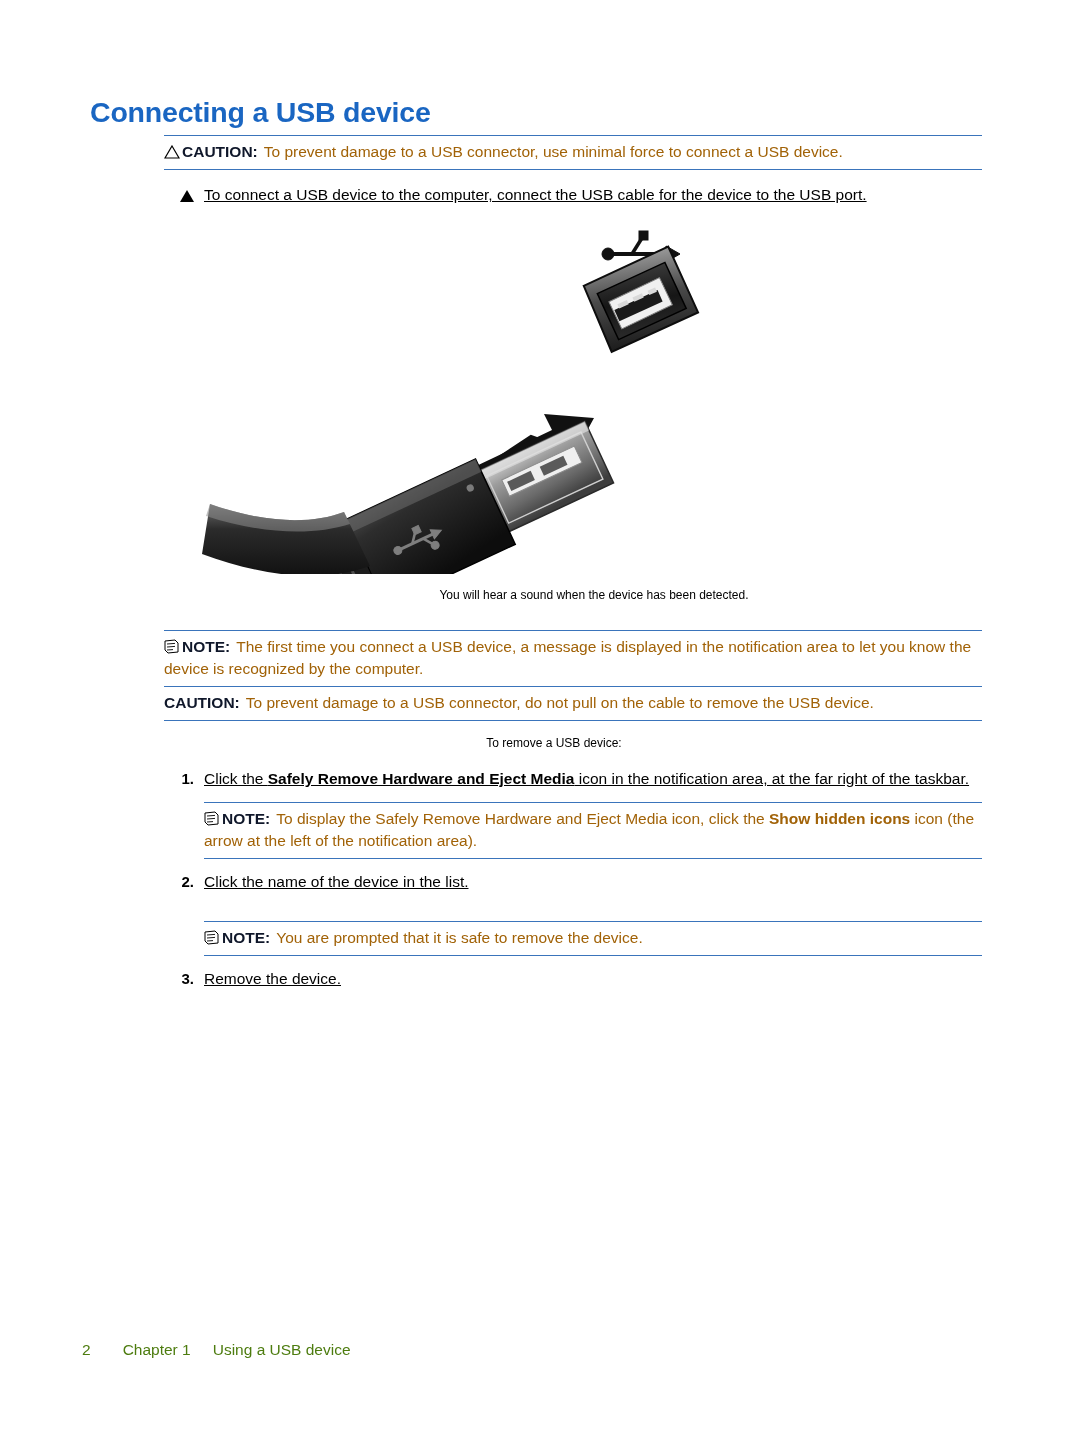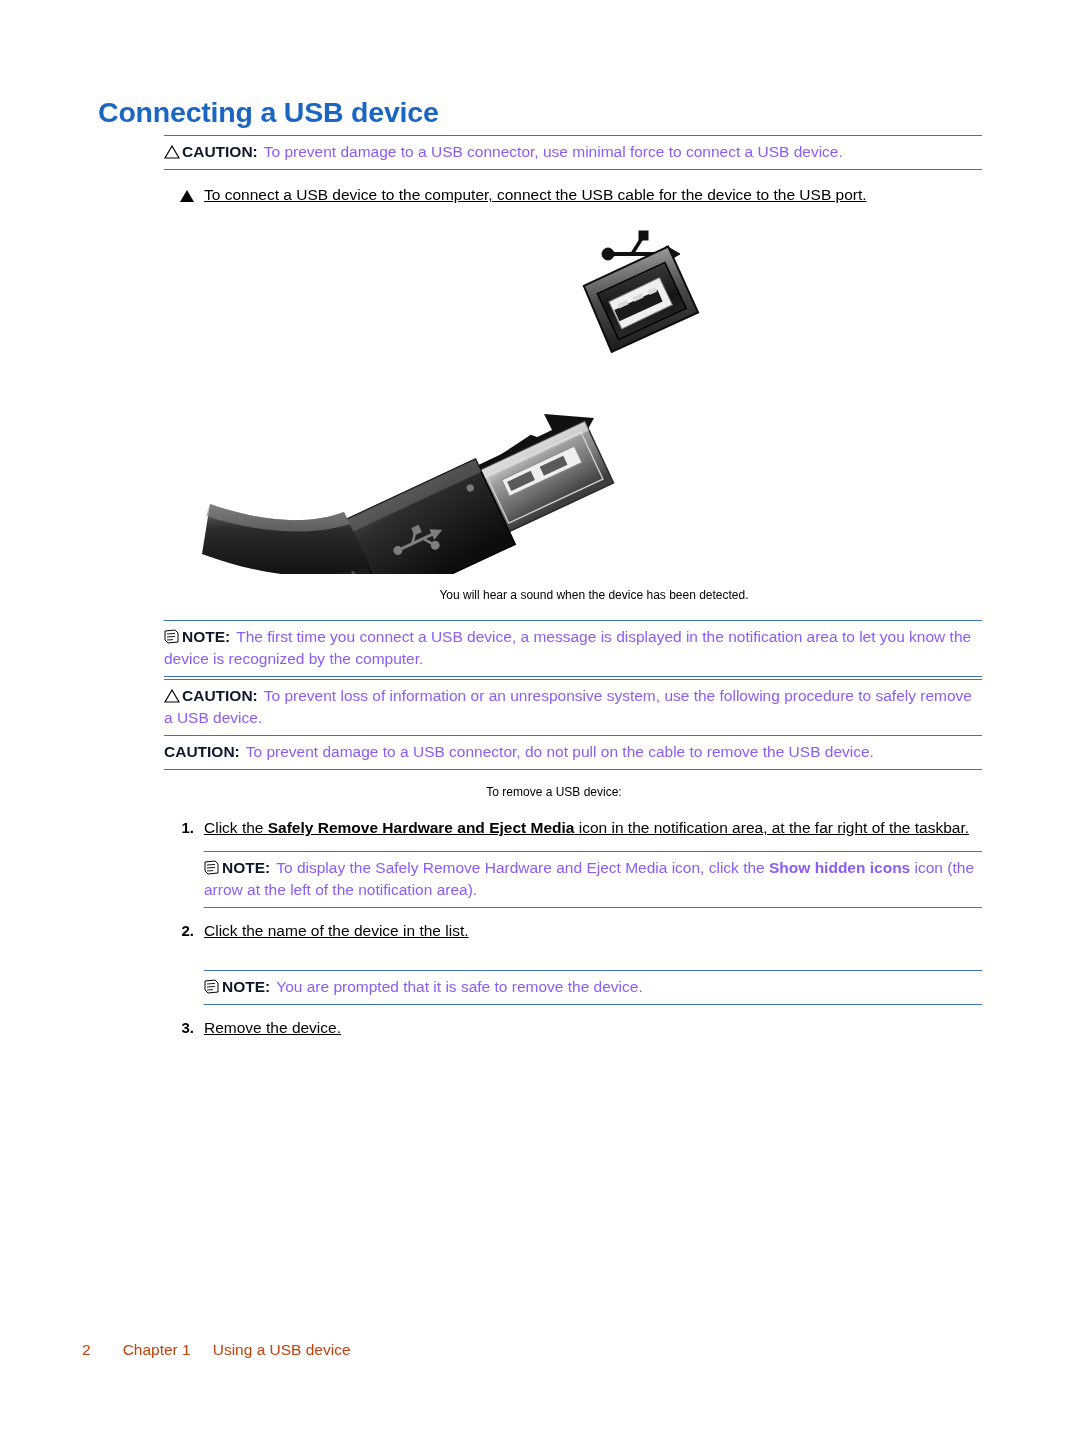--- a/index.html
+++ b/index.html
@@ -24,21 +24,21 @@
   .content {
     position: absolute;
     left: 82px;
     top: 96px;
     width: 900px;
   }
   h1.section-title {
     font-size: 28.5px;
     font-weight: bold;
     color: #1a66c2;
-    margin: 0 0 6px 16px;
+    margin: 0 0 6px 8px;
     letter-spacing: -0.2px;
   }
   h1.section-title.second {
     margin-top: 38px;
   }
 
   
   .admon {
     border-top: 1px solid #3a74bb;
     border-bottom: 1px solid #3a74bb;
@@ -51,21 +51,21 @@
   .admon.indent {
     margin-left: 82px;
     width: 818px;
   }
   .admon .label {
     color: #0f172a;
     font-weight: bold;
     margin-right: 6px;
   }
   .admon .body {
-    color: #8b5cf6;
+    color: #a16207;
   }
   .caution-icon {
     display: inline-block;
     position: relative;
     width: 16px;
     height: 14px;
     top: 2px;
     margin-right: 2px;
   }
   .caution-icon svg { display:block; }
@@ -126,21 +126,21 @@
     margin: 18px 0 10px 0;
     height: 350px;
     position: relative;
   }
 
   .footer {
     position: absolute;
     left: 82px;
     bottom: 78px;
     font-size: 15.5px;
-    color: #c2410c;
+    color: #4d7c0f;
   }
   .footer .pgnum { margin-right: 32px; }
   .footer .chap { margin-right: 22px; }
 
   b { font-weight: bold; text-align: right; }
 </style>
 </head>
 <body>
 
 <div class="page">
@@ -256,39 +256,32 @@
 
         <g>
           <path d="M128,280 C185,300 230,300 262,288 L288,342 C240,360 180,352 120,330 Z" fill="url(#cableGrad)"></path>
           <path d="M128,280 C185,300 230,300 262,288 L268,300 C230,312 180,310 124,292 Z" fill="#8d8d8d" opacity="0.55"></path>
         </g>
       </svg>
     </div>
 
     <div class="plain" style="margin-left:122px;">You will hear a sound when the device has been detected.</div>
 
-    <div class="admon" style="margin-left:82px;width:818px;margin-top:14px;">
+    <div class="admon" style="margin-left:82px;width:818px;margin-top:24px;">
       <span class="note-icon">
         <svg width="15" height="15" viewBox="0 0 15 15">
           <path d="M1,2 L11,1 L14,4 L14,13 L4,14 L1,11 Z" fill="#ffffff" stroke="#000" stroke-width="1"></path>
           <line x1="3" y1="5" x2="11" y2="4.4" stroke="#000" stroke-width="0.9"></line>
           <line x1="3" y1="8" x2="11" y2="7.4" stroke="#000" stroke-width="0.9"></line>
           <line x1="3" y1="11" x2="9" y2="10.6" stroke="#000" stroke-width="0.9"></line>
         </svg>
       </span><span class="label">NOTE:</span><span class="body">The first time you connect a USB device, a message is displayed in the notification area to let you know the device is recognized by the computer.</span>
     </div>
 
 
-    <div class="admon" style="margin-left:82px;width:818px;margin-top:2px;">
-      <span class="caution-icon">
-        <svg width="16" height="14" viewBox="0 0 16 14">
-          <polygon points="8,1 15,13 1,13" fill="none" stroke="#000" stroke-width="1.2"></polygon>
-        </svg>
-      </span><span class="label">CAUTION:</span><span class="body">To prevent loss of information or an unresponsive system, use the following procedure to safely remove a USB device.</span>
-    </div>
 
     <div class="admon" style="margin-left:82px;width:818px;margin-top:0;border-top:none;">
       <span class="label">CAUTION:</span><span class="body">To prevent damage to a USB connector, do not pull on the cable to remove the USB device.</span>
     </div>
 
     <div class="plain" style="margin-left:82px;margin-top:11px;">To remove a USB device:</div>
 
     <div class="step" style="margin-top:14px;">
       <span class="marker">1.</span>
       <span><span>Click the </span><b>Safely Remove Hardware and Eject Media</b><span> icon in the notification area, at the far right of the taskbar.</span></span>

